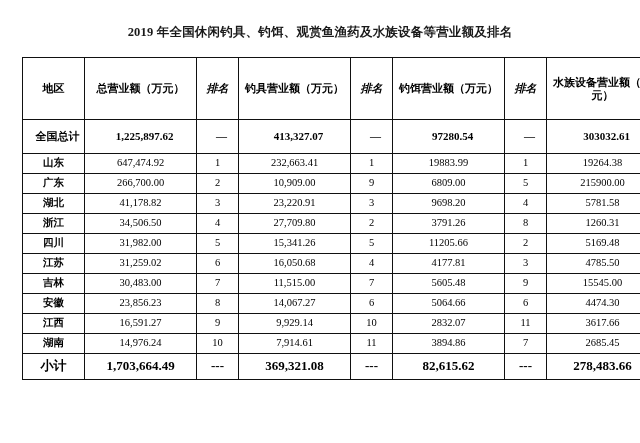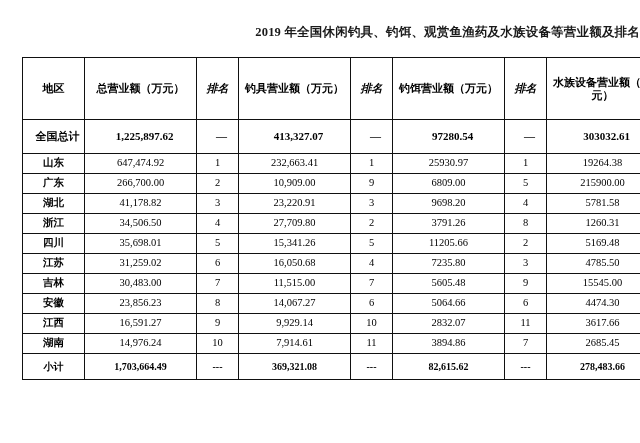--- a/index.html
+++ b/index.html
@@ -15,21 +15,21 @@
     overflow: hidden;
   }
   .page {
     position: relative;
     width: 640px;
     height: 443px;
     box-sizing: border-box;
     padding: 0;
   }
   .doc-title {
-    text-align: right;
+    text-align: center;
     font-size: 12.5px;
     font-family: "Liberation Serif", serif;
     font-weight: 600;
     color: #1a1a1a;
     margin: 24px 0 12px 0;
     letter-spacing: 0.2px;
   }
   .table-wrap {
     margin: 16px 22px;
   }
@@ -72,21 +72,21 @@
     height: 34px;
     padding-left: 10px;
   }
   tr.total-row td.region {
     font-weight: 700;
     line-height: 1.1;
   }
   tr.sum-row td {
     font-weight: 700;
     height: 26px;
-    font-size: 10px;
+    font-size: 13px;
   }
   td.region {
     font-weight: 700;
   }
   .dash {
     letter-spacing: 0px;
   }
 </style>
 </head>
 <body>
@@ -121,21 +121,21 @@
           <td class="dash">—</td>
           <td>303032.61</td>
 
         </tr>
         <tr>
           <td class="region">山东</td>
           <td>647,474.92</td>
           <td>1</td>
           <td>232,663.41</td>
           <td>1</td>
-          <td>25930.97</td>
+          <td>19883.99</td>
           <td>1</td>
           <td>19264.38</td>
 
         </tr>
         <tr>
           <td class="region">广东</td>
           <td>266,700.00</td>
           <td>2</td>
           <td>10,909.00</td>
           <td>9</td>
@@ -161,36 +161,36 @@
           <td>4</td>
           <td>27,709.80</td>
           <td>2</td>
           <td>3791.26</td>
           <td>8</td>
           <td>1260.31</td>
 
         </tr>
         <tr>
           <td class="region">四川</td>
-          <td>35,698.01</td>
+          <td>31,982.00</td>
           <td>5</td>
           <td>15,341.26</td>
           <td>5</td>
           <td>11205.66</td>
           <td>2</td>
           <td>5169.48</td>
 
         </tr>
         <tr>
           <td class="region">江苏</td>
           <td>31,259.02</td>
           <td>6</td>
           <td>16,050.68</td>
           <td>4</td>
-          <td>7235.80</td>
+          <td>4177.81</td>
           <td>3</td>
           <td>4785.50</td>
 
         </tr>
         <tr>
           <td class="region">吉林</td>
           <td>30,483.00</td>
           <td>7</td>
           <td>11,515.00</td>
           <td>7</td>

